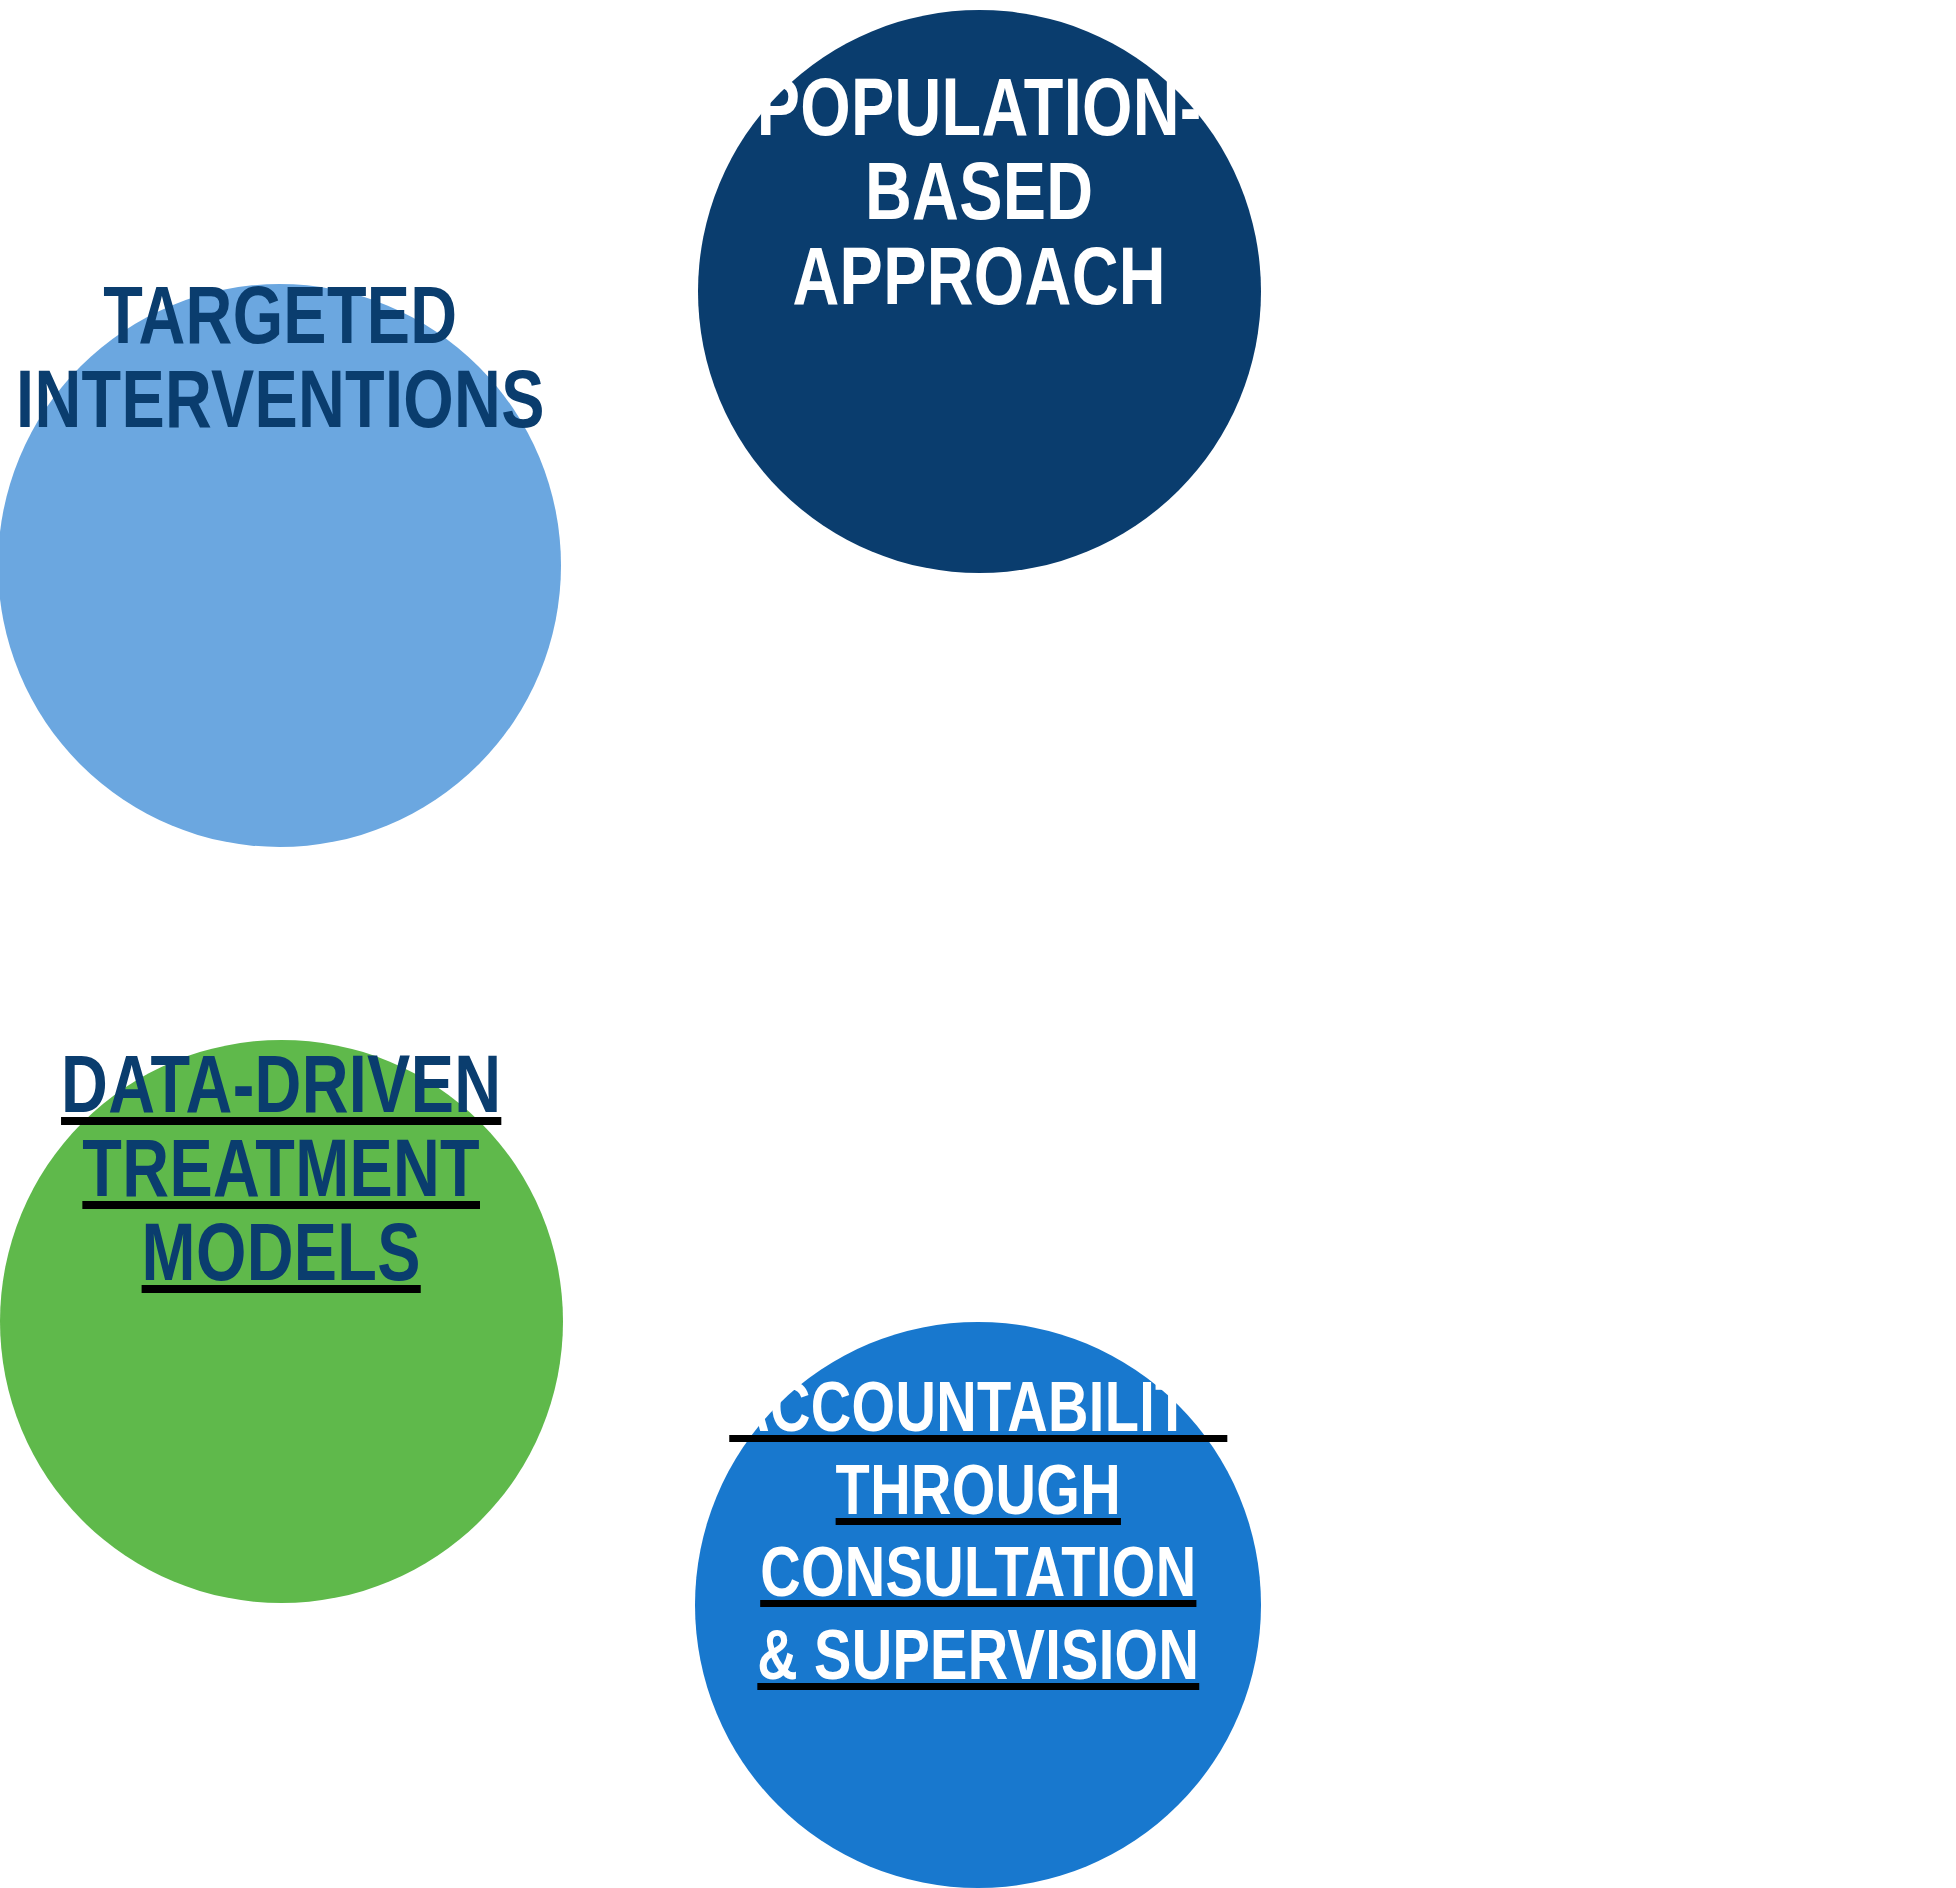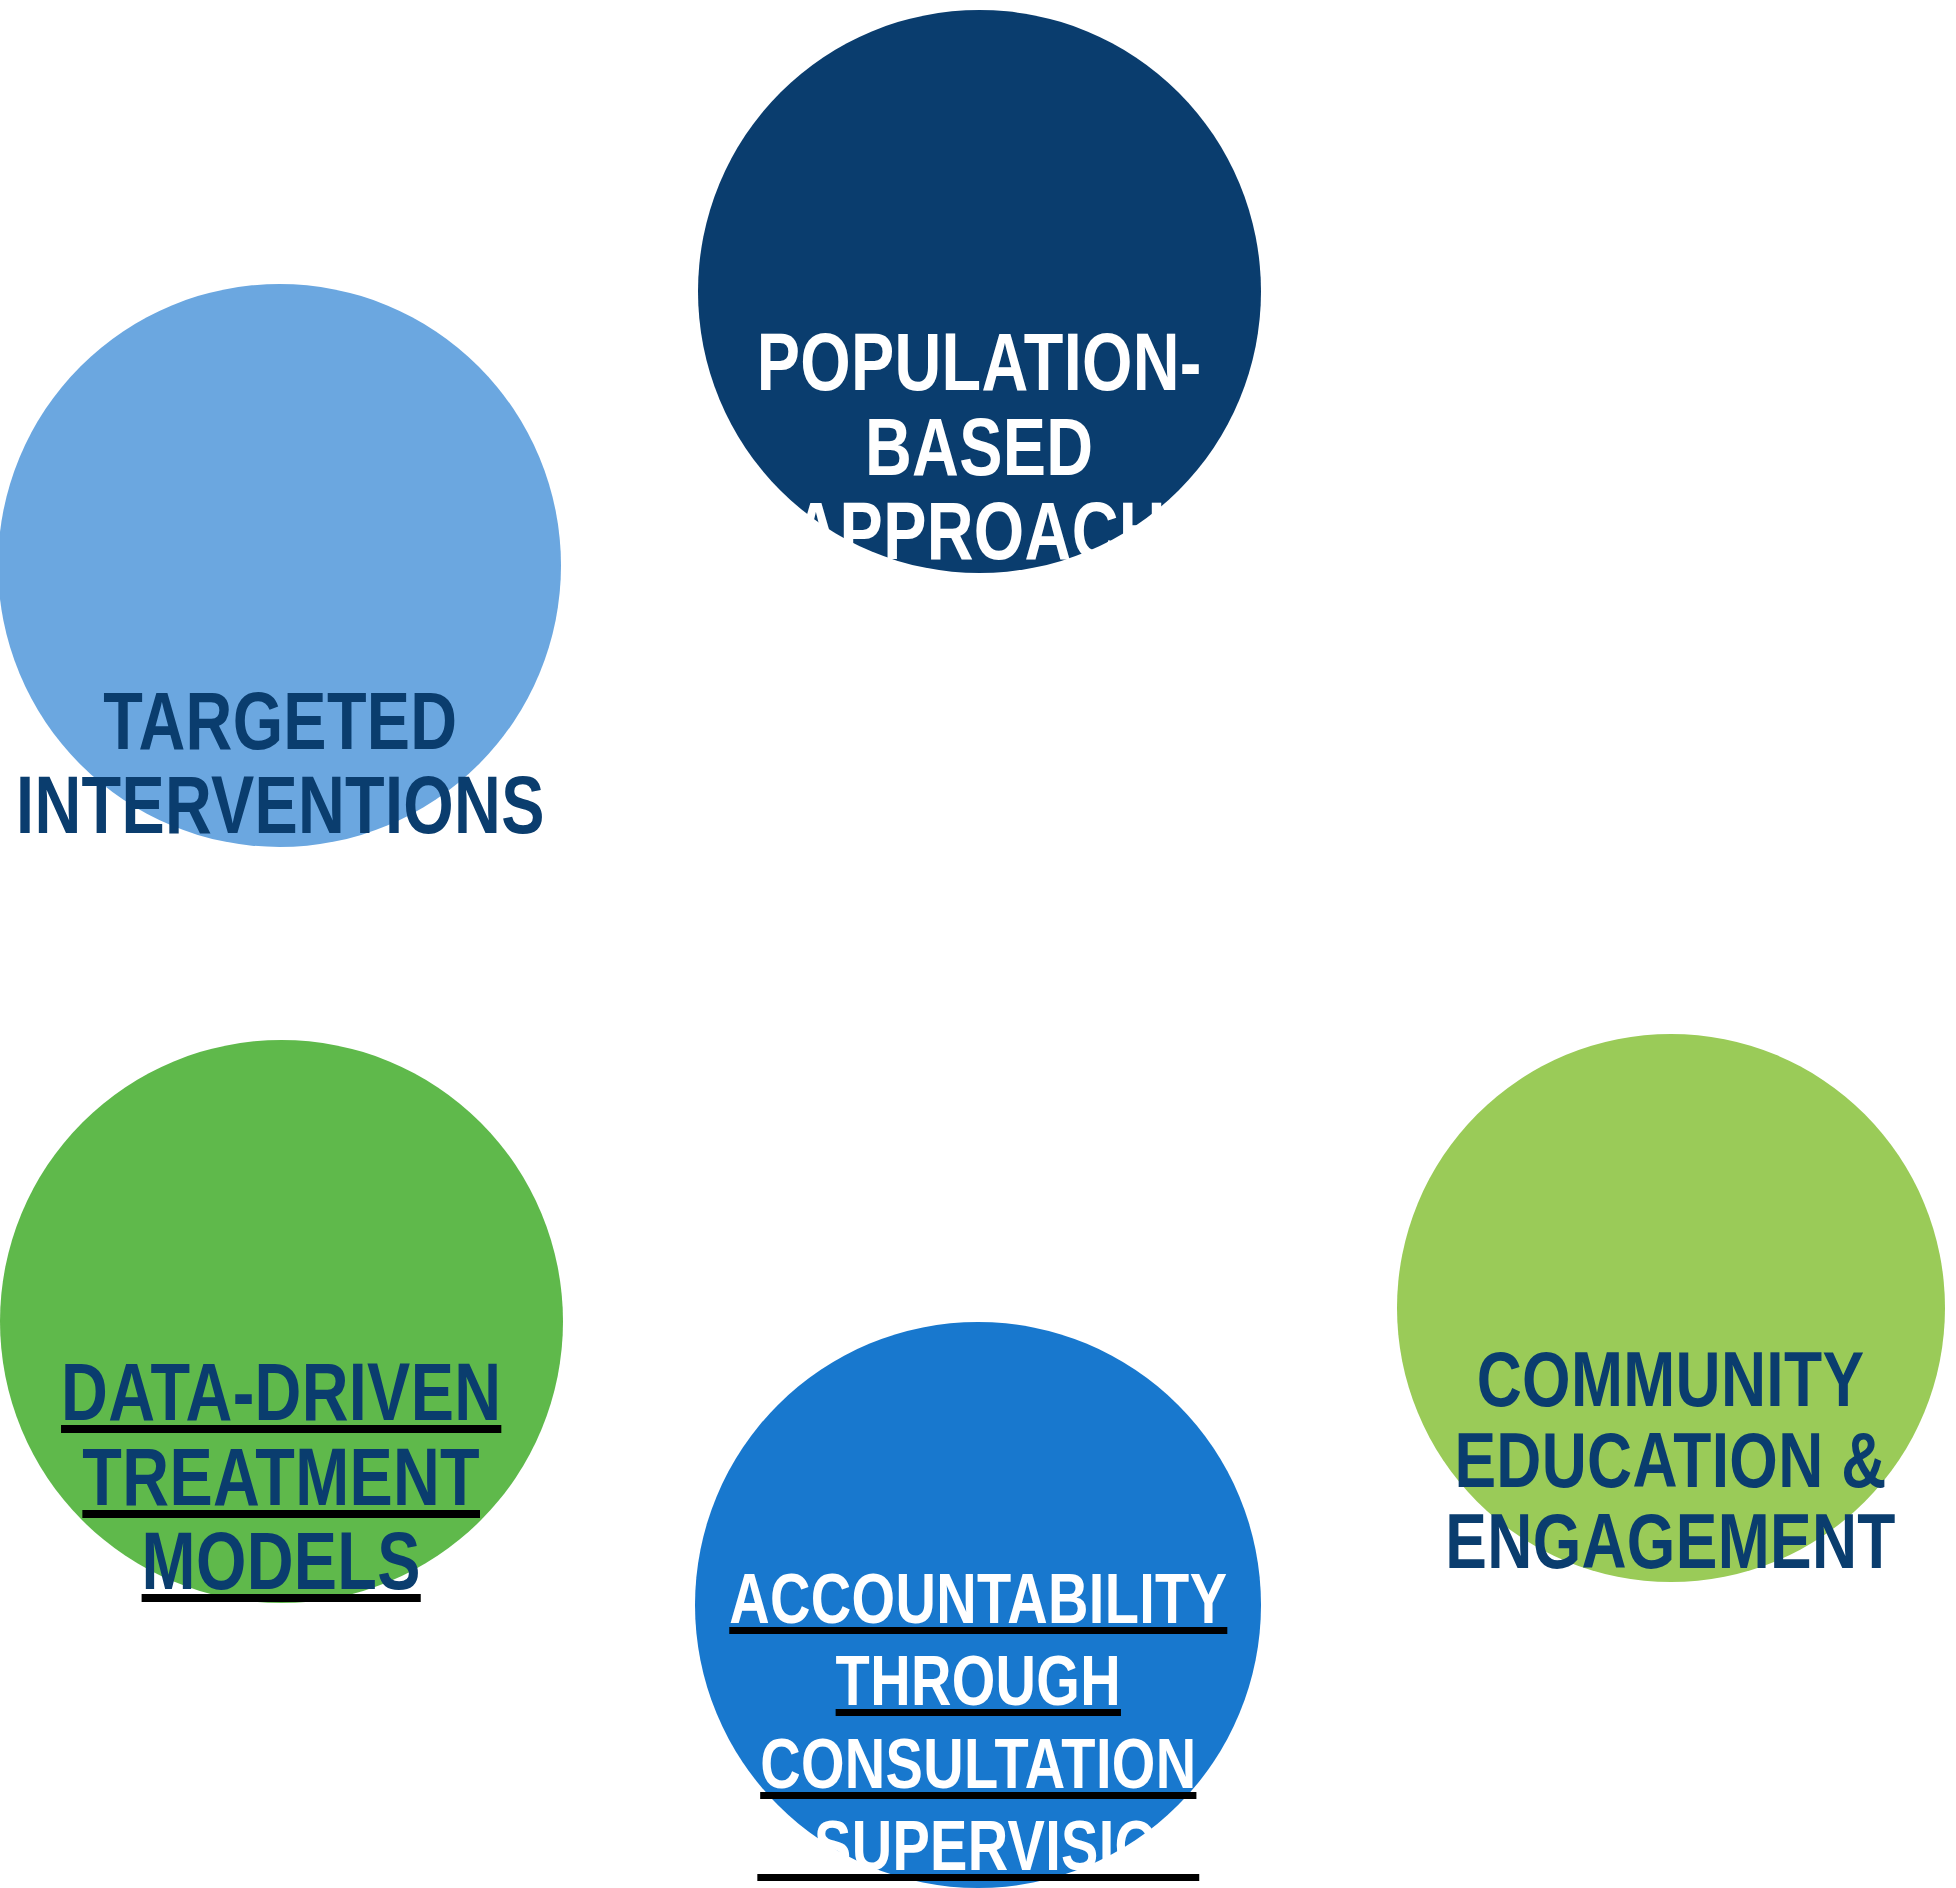--- a/index.html
+++ b/index.html
@@ -14,21 +14,21 @@
     position: relative;
     width: 1956px;
     height: 1888px;
     background: #ffffff;
     overflow: hidden;
   }
   .bubble {
     position: absolute;
     border-radius: 50%;
     display: flex;
-    align-items: flex-end;
+    align-items: flex-start;
     justify-content: center;
     box-sizing: border-box;
   }
   .bubble-label {
     text-align: center;
     font-family: "Liberation Sans Narrow", "Liberation Sans", sans-serif;
     font-weight: 700;
     text-transform: uppercase;
     letter-spacing: 0.4px;
     line-height: 1.04;
@@ -147,25 +147,20 @@
 INTERVENTIONS</div>
   </div>
 
 
   <div class="bubble" id="bubble-data">
     <div class="bubble-label">DATA-DRIVEN
 TREATMENT
 MODELS</div>
   </div>
 
-  <div class="bubble" id="bubble-community">
-    <div class="bubble-label">COMMUNITY
-EDUCATION &amp;
-ENGAGEMENT</div>
-  </div>
 
   <div class="bubble" id="bubble-accountability">
     <div class="bubble-label">ACCOUNTABILITY
 THROUGH
 CONSULTATION
 &amp; SUPERVISION</div>
   </div>
 
 
 </div>

